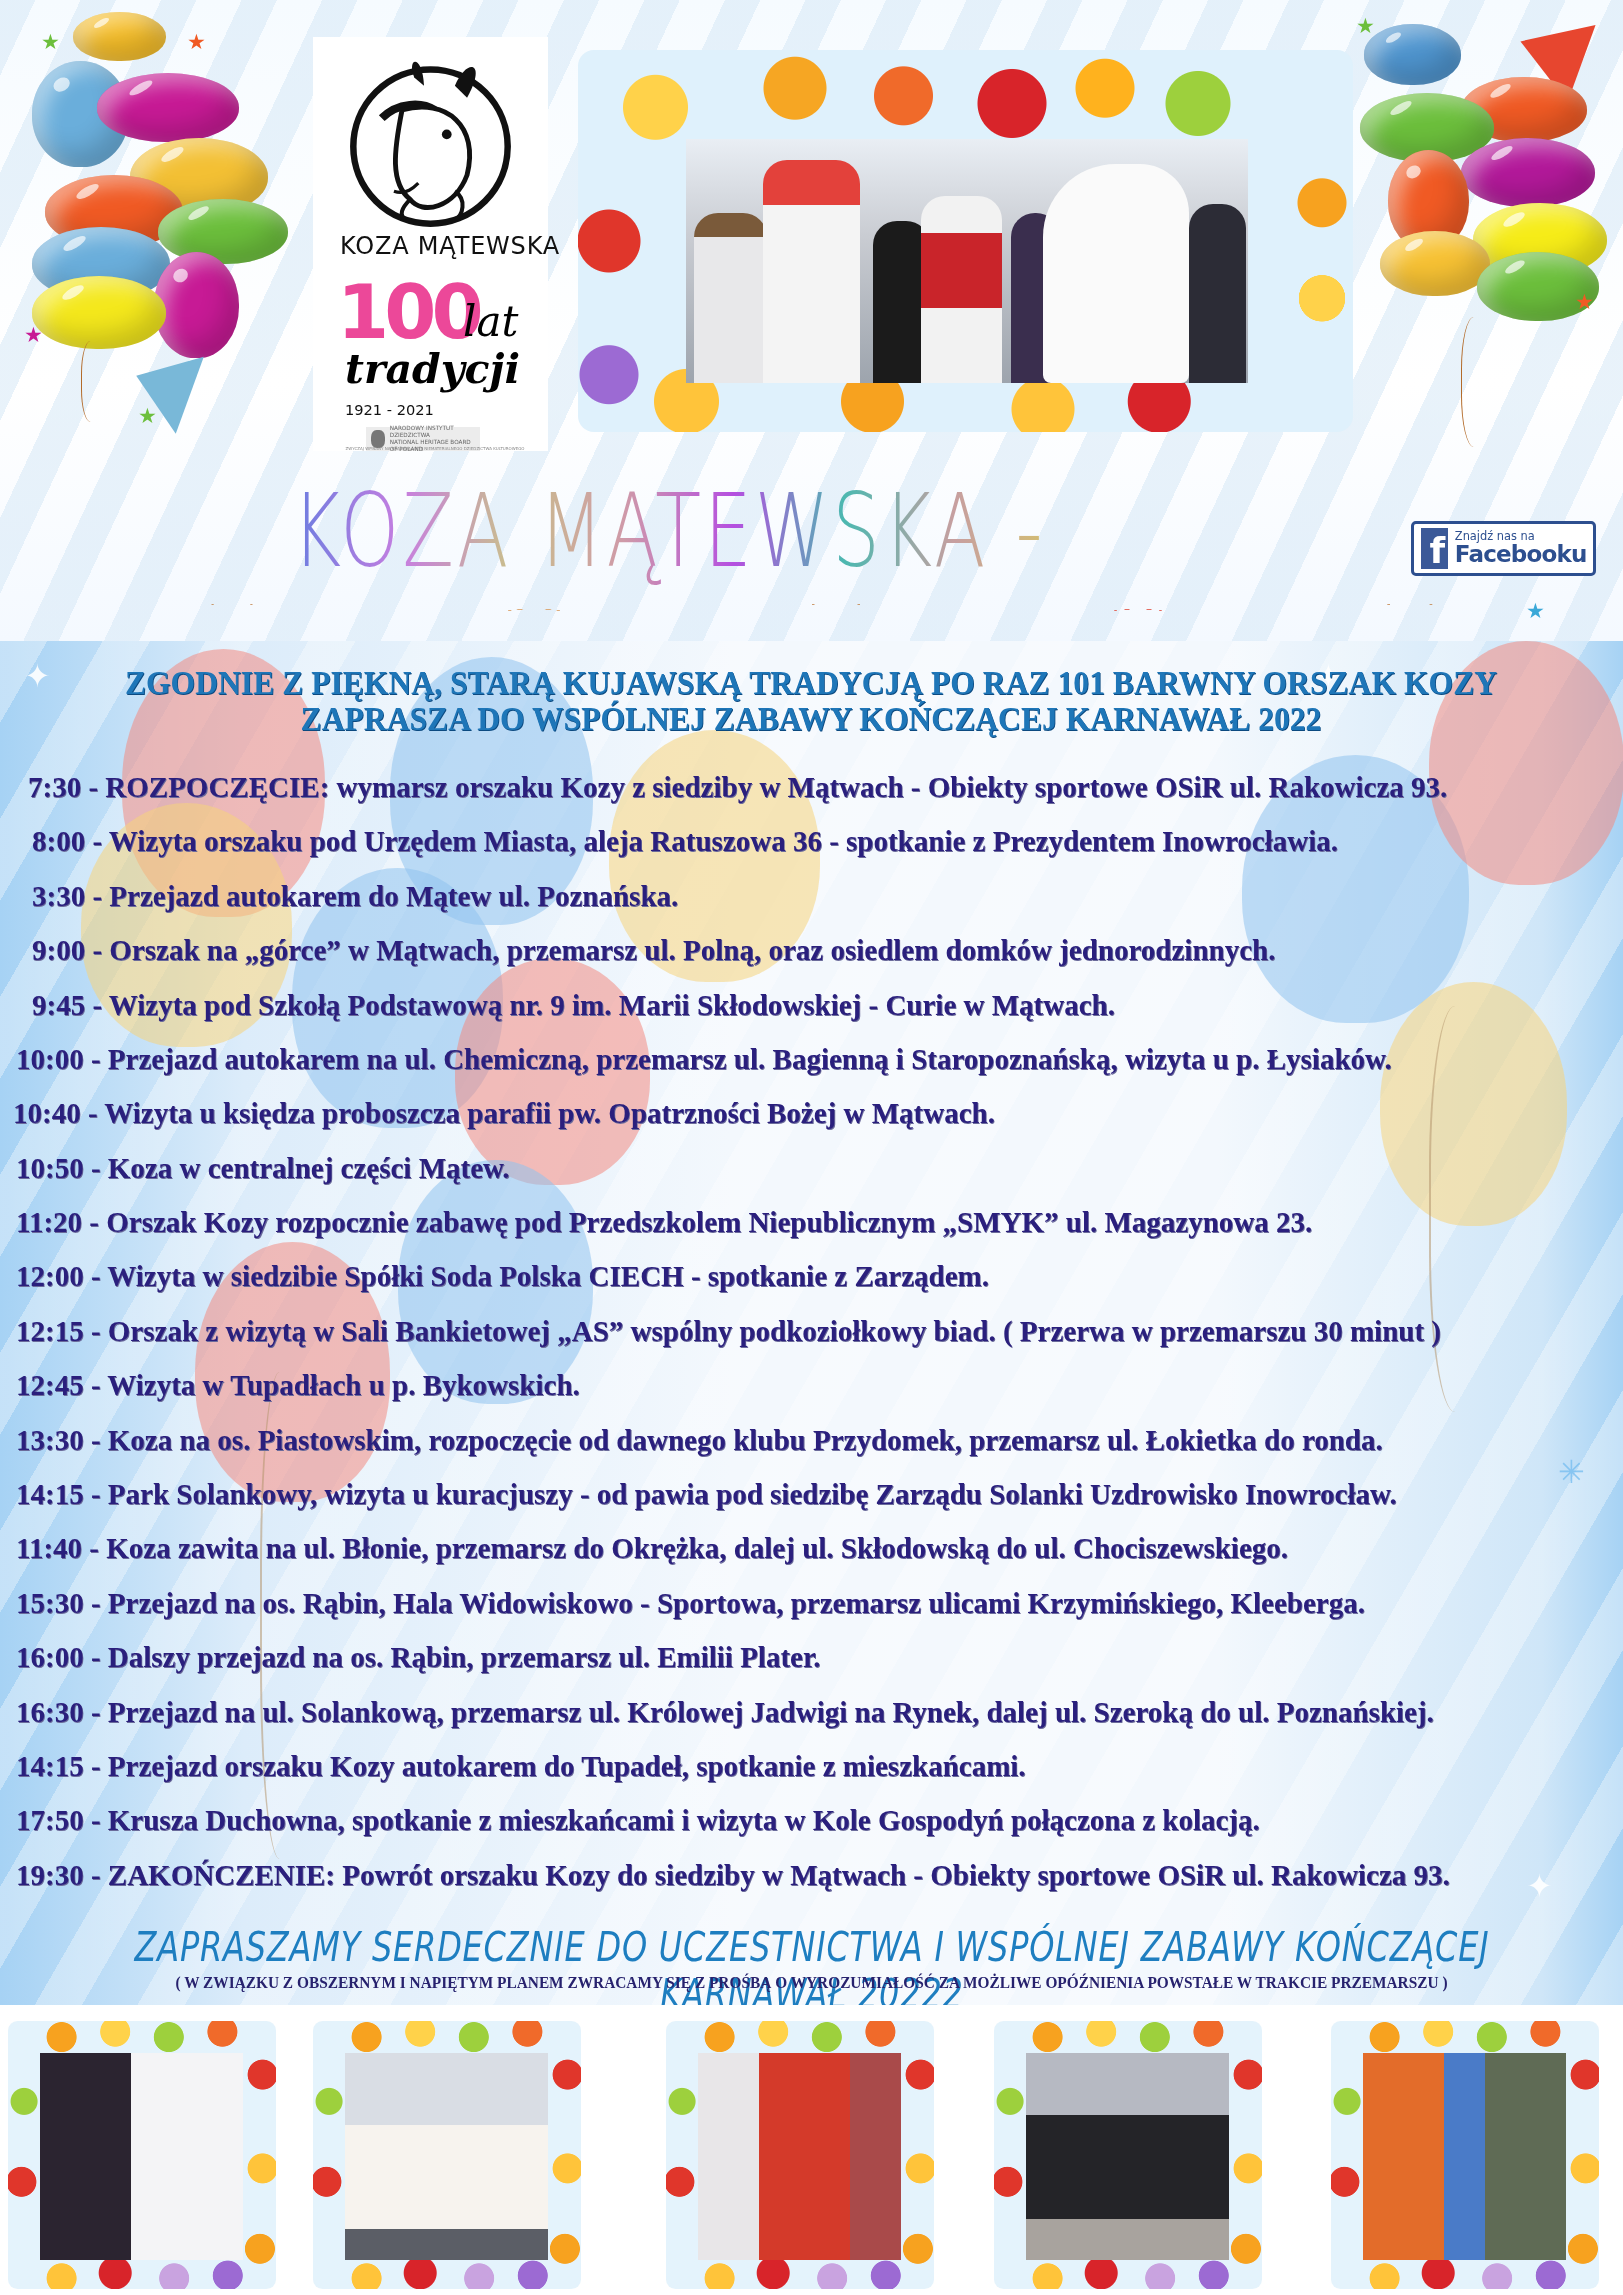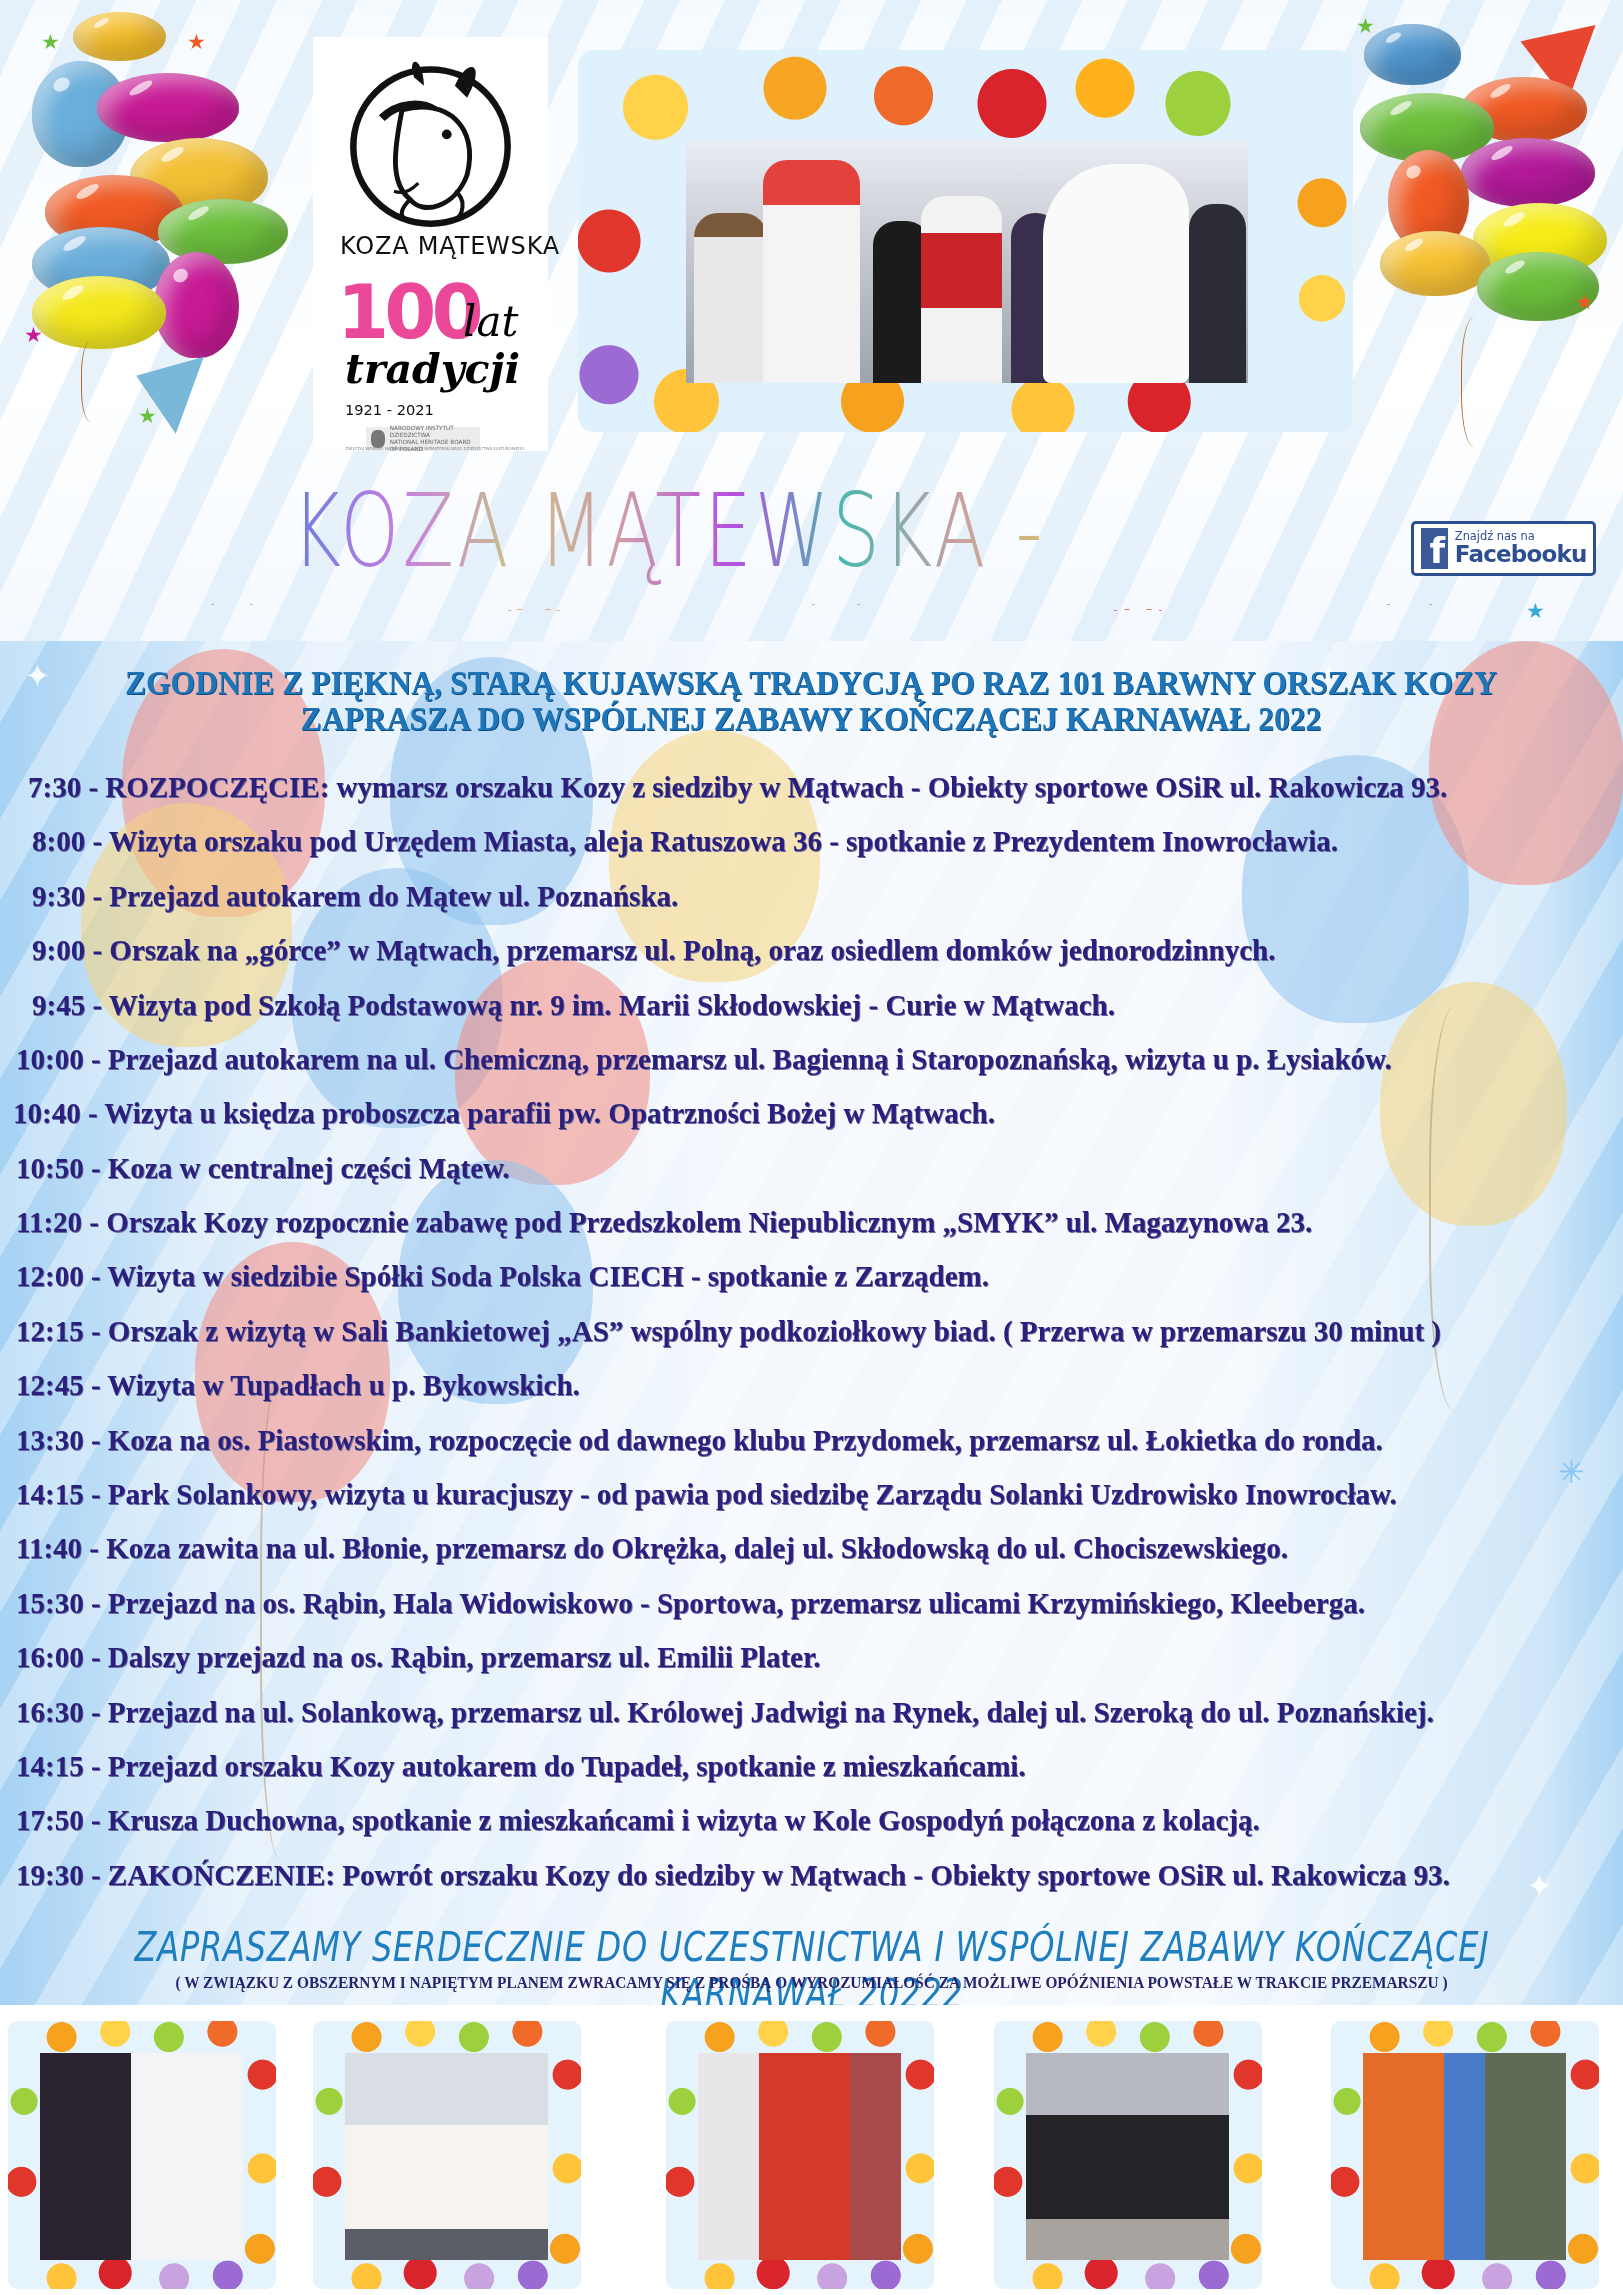--- a/index.html
+++ b/index.html
@@ -294,21 +294,21 @@
   <span class="star" style="left:1526px;top:1226px;">✦</span>
 
   <div class="intro">
     <div>ZGODNIE Z PIĘKNĄ, STARĄ KUJAWSKĄ TRADYCJĄ PO RAZ 101 BARWNY  ORSZAK KOZY</div>
     <div>ZAPRASZA DO WSPÓLNEJ ZABAWY KOŃCZĄCEJ KARNAWAŁ 2022</div>
   </div>
 
   <div class="schedule">
     <div class="sched-row" style="left:28px;top:0px;">7:30 - ROZPOCZĘCIE: wymarsz orszaku Kozy z siedziby w Mątwach - Obiekty sportowe OSiR ul. Rakowicza 93.</div>
     <div class="sched-row" style="left:32px;top:54px;">8:00 - Wizyta orszaku pod Urzędem Miasta, aleja Ratuszowa 36 - spotkanie z Prezydentem Inowrocławia.</div>
-    <div class="sched-row" style="left:32px;top:109px;">9:30 - Przejazd autokarem do Mątew ul. Poznańska.</div>
+    <div class="sched-row" style="left:32px;top:109px;">3:30 - Przejazd autokarem do Mątew ul. Poznańska.</div>
     <div class="sched-row" style="left:32px;top:163px;">9:00 - Orszak na „górce”  w Mątwach, przemarsz ul. Polną, oraz osiedlem domków jednorodzinnych.</div>
     <div class="sched-row" style="left:32px;top:218px;">9:45 - Wizyta pod Szkołą Podstawową nr. 9 im. Marii Skłodowskiej - Curie w Mątwach.</div>
     <div class="sched-row" style="left:16px;top:272px;">10:00 - Przejazd autokarem na ul. Chemiczną, przemarsz ul. Bagienną i Staropoznańską, wizyta u p. Łysiaków.</div>
     <div class="sched-row" style="left:13px;top:326px;">10:40 - Wizyta u księdza proboszcza parafii pw. Opatrzności Bożej w Mątwach.</div>
     <div class="sched-row" style="left:16px;top:381px;">10:50 - Koza w centralnej części Mątew.</div>
     <div class="sched-row" style="left:16px;top:435px;">11:20 - Orszak Kozy rozpocznie zabawę pod  Przedszkolem Niepublicznym  „SMYK”  ul.  Magazynowa 23.</div>
     <div class="sched-row" style="left:16px;top:489px;">12:00 - Wizyta w siedzibie Spółki Soda Polska CIECH - spotkanie z Zarządem.</div>
     <div class="sched-row" style="left:16px;top:544px;">12:15 - Orszak z wizytą w Sali Bankietowej „AS” wspólny podkoziołkowy biad. ( Przerwa w przemarszu 30 minut )</div>
     <div class="sched-row" style="left:16px;top:598px;">12:45 - Wizyta w Tupadłach u p. Bykowskich.</div>
     <div class="sched-row" style="left:16px;top:653px;">13:30 - Koza  na os. Piastowskim, rozpoczęcie od dawnego klubu Przydomek, przemarsz ul. Łokietka do ronda.</div>

